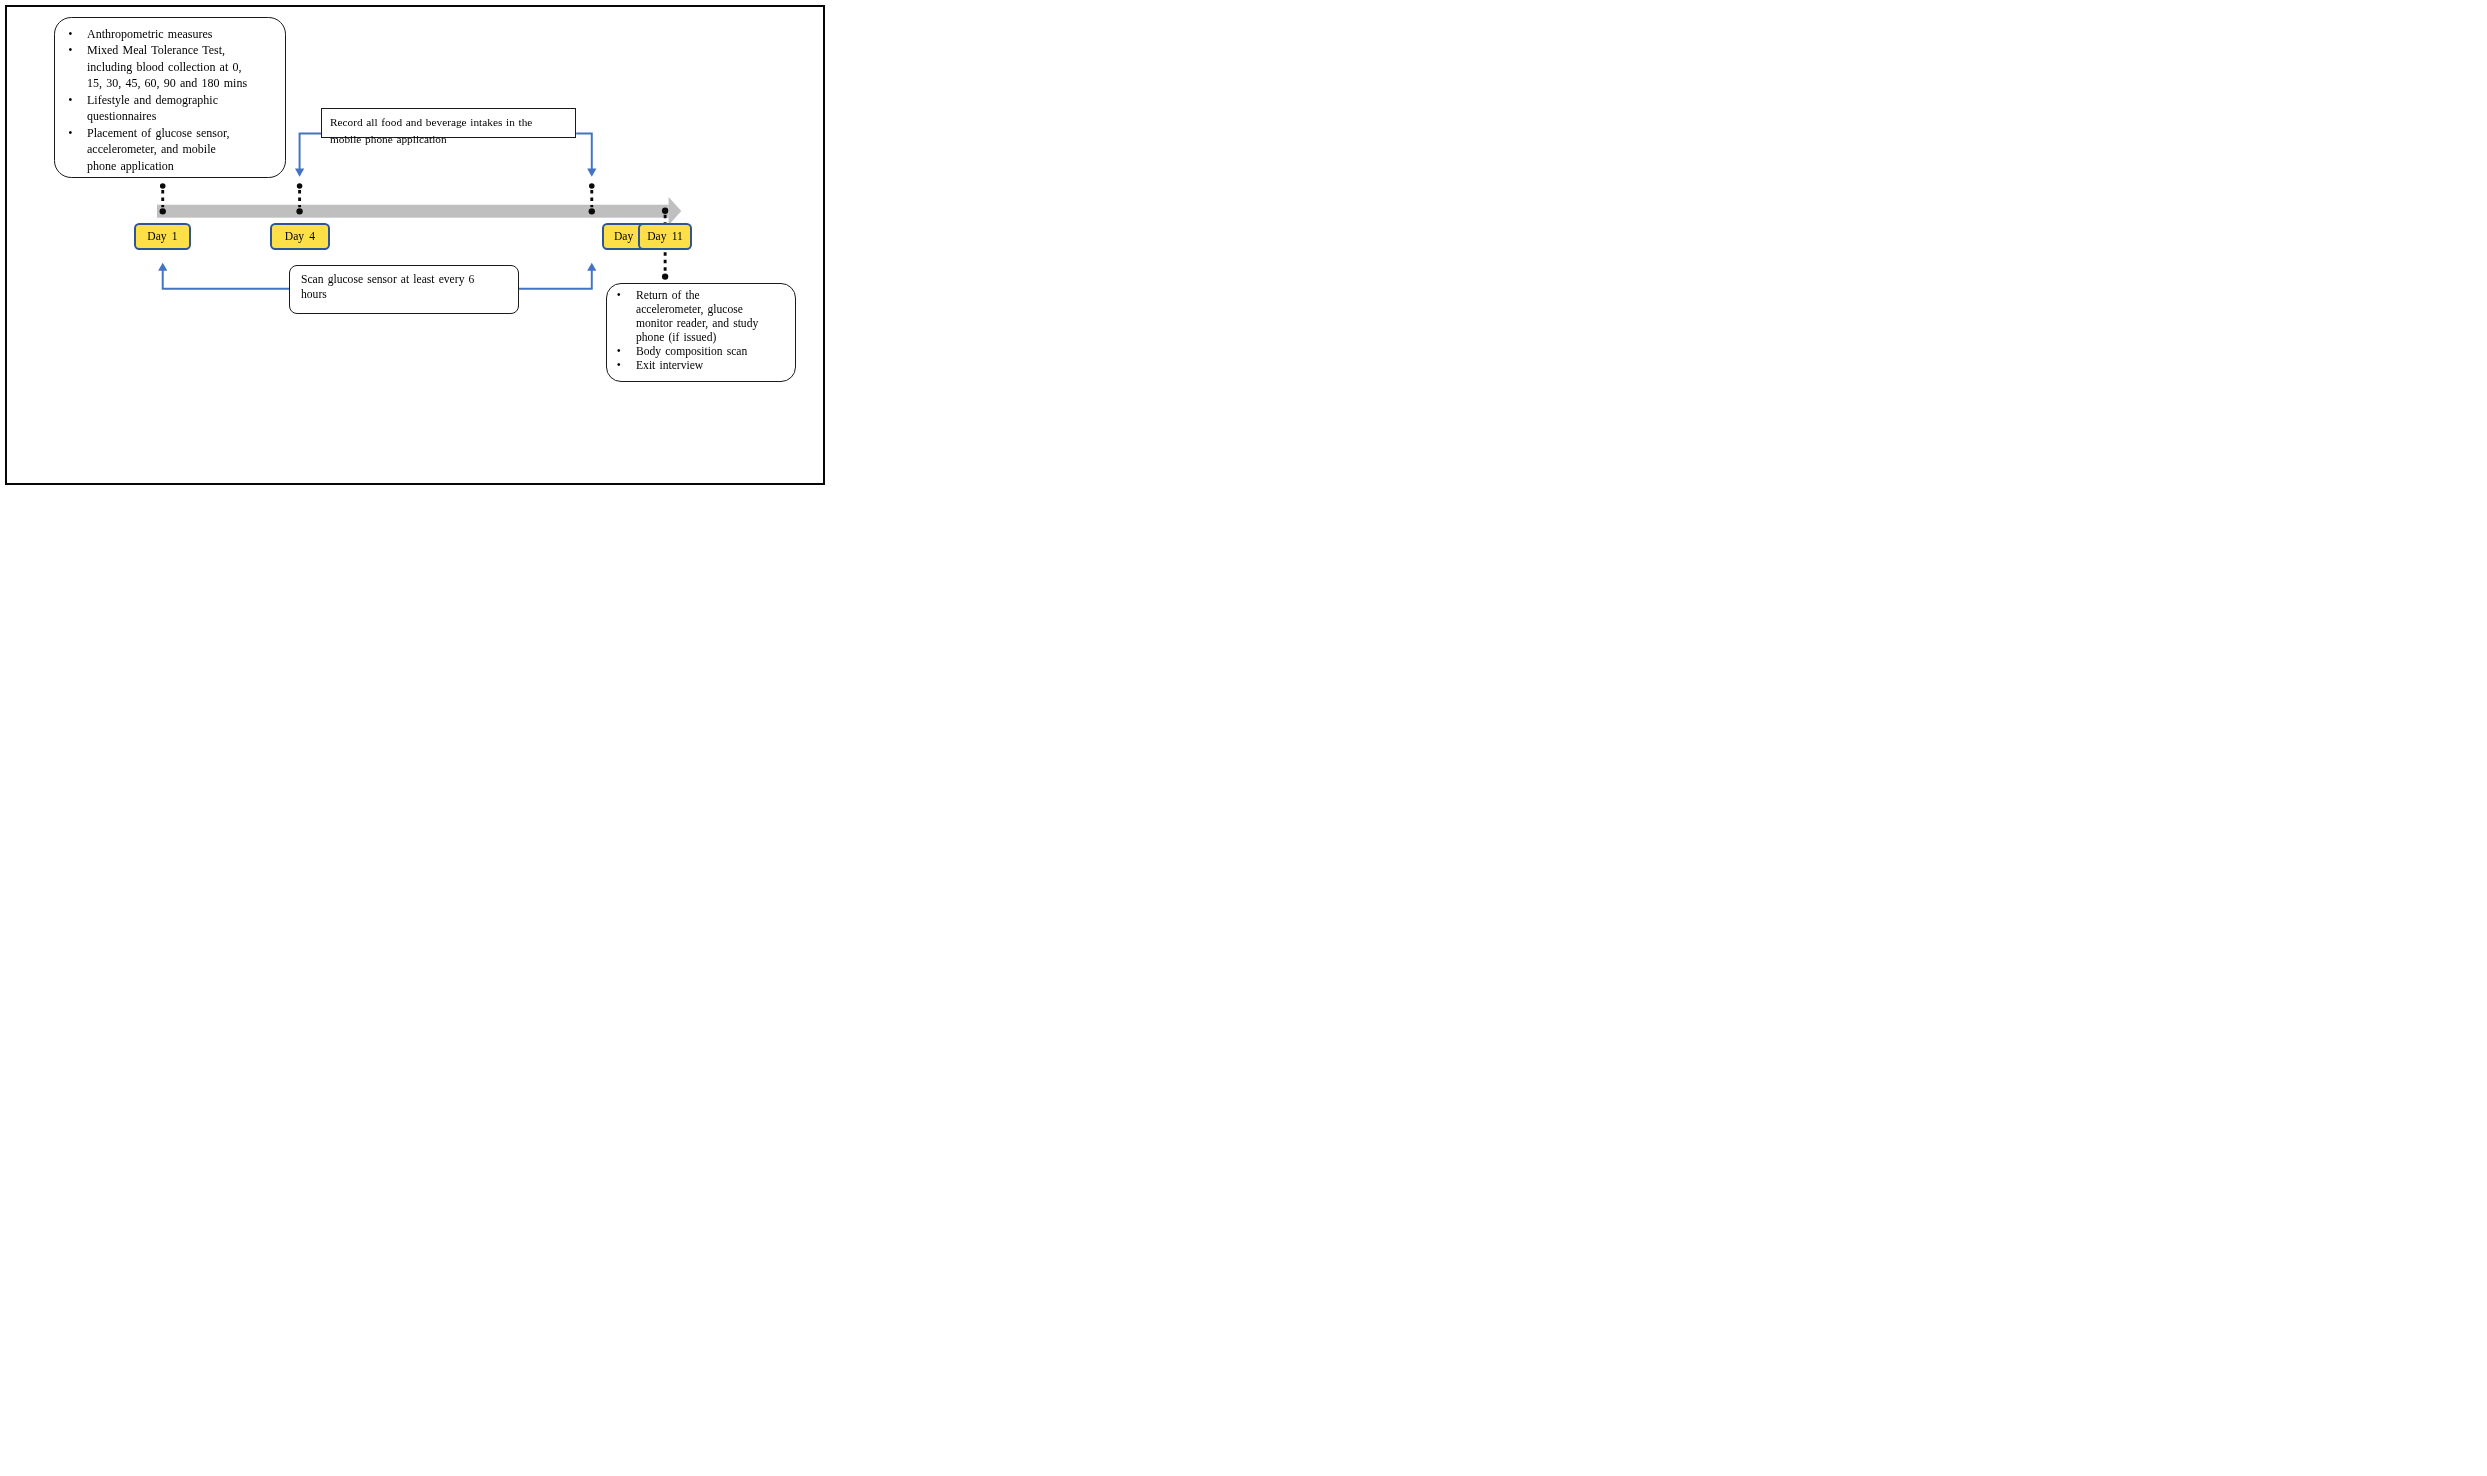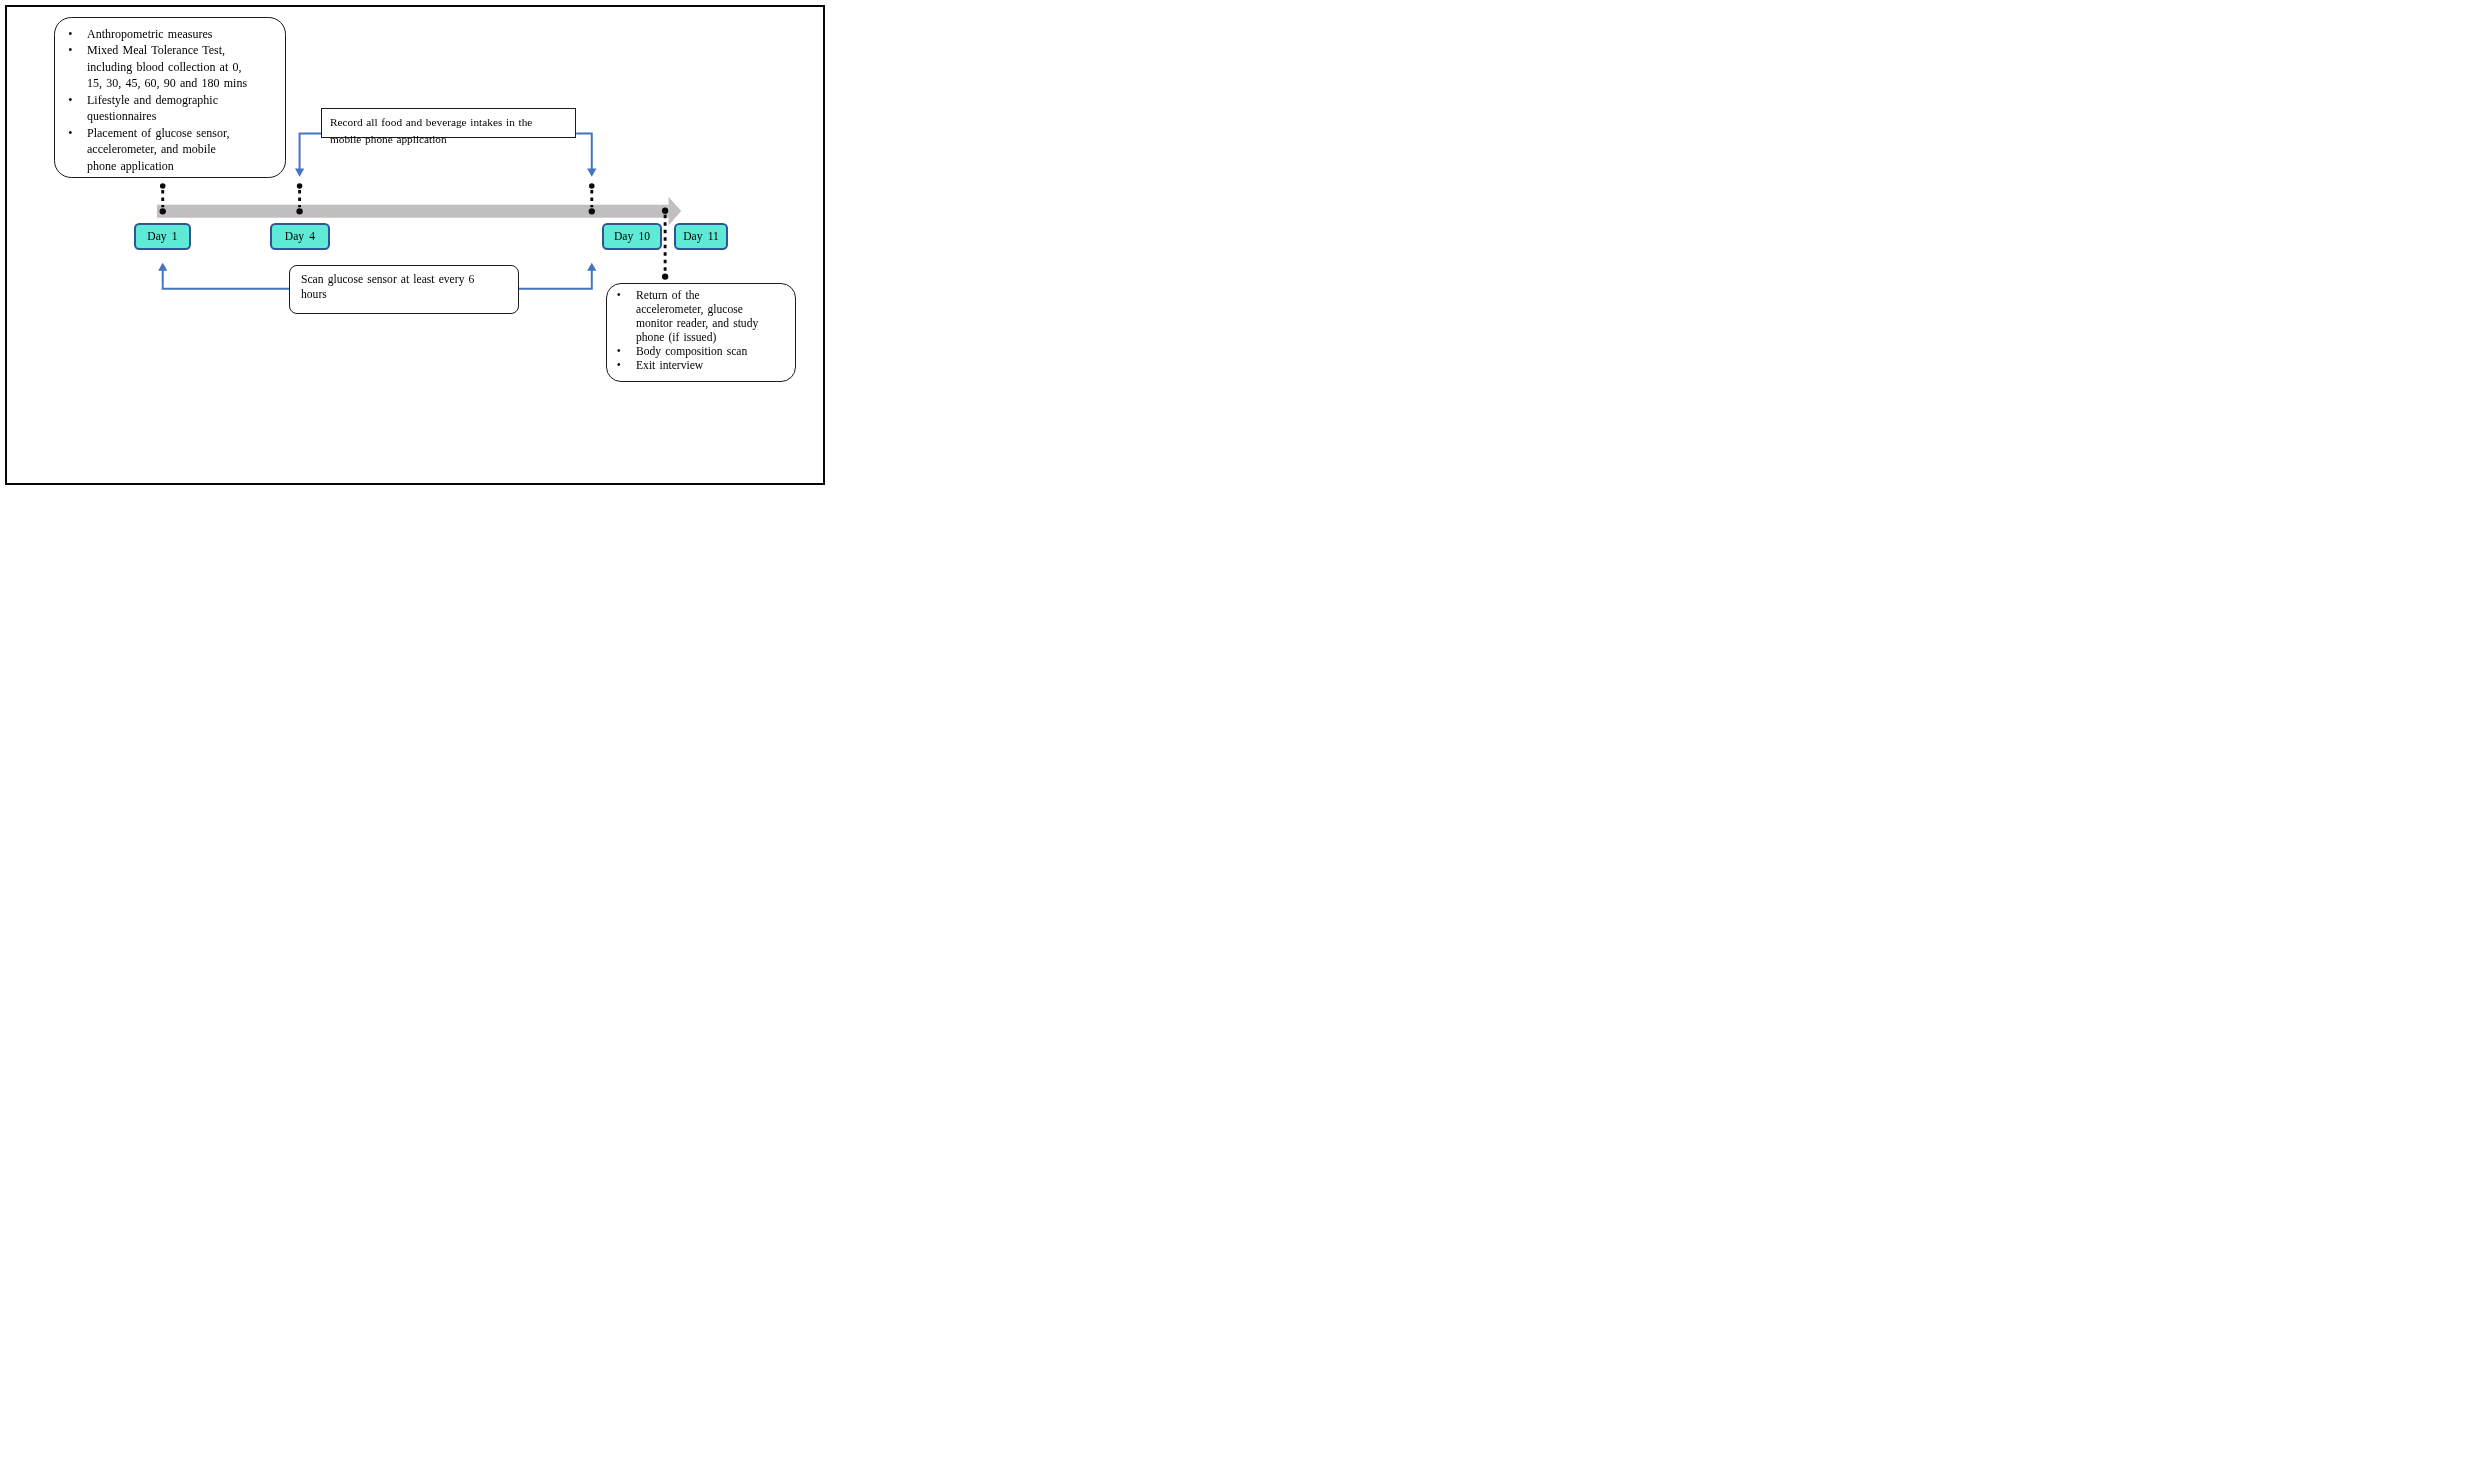--- a/index.html
+++ b/index.html
@@ -73,33 +73,33 @@
     font-size: 11.6px; line-height: 14px;
     word-spacing: 1.2px;
   }
   #co-day11 ul { list-style: none; margin: 0; padding: 0; }
   #co-day11 li { position: relative; padding-left: 29px; }
   #co-day11 .bullet { position: absolute; left: 9.8px; top: 0; }
 
   .day {
     position: absolute;
     top: 223px; height: 27px;
-    background: #5eead4;
+    background: #fde047;
     border: 2px solid #2F5597;
     border-radius: 5.2px;
     box-sizing: border-box;
     display: flex; align-items: center; justify-content: center;
     font-size: 11.6px;
     word-spacing: 2.3px;
     z-index: 3;
   }
   #day-1  { left: 134px;  width: 57px;  }
   #day-4  { left: 270px;  width: 60px; align-items: center; }
   #day-10 { left: 562px;  width: 60px; margin-left: 40px; }
-  #day-11 { left: 674px; width: 54px;  }
+  #day-11 { left: 638px; width: 54px;  }
 </style>
 </head>
 <body>
 
 <div class="canvas">
 
   <div class="frame"></div>
 
   <svg class="layer" viewBox="0 0 1434 852" xmlns="http://www.w3.org/2000/svg">
 

